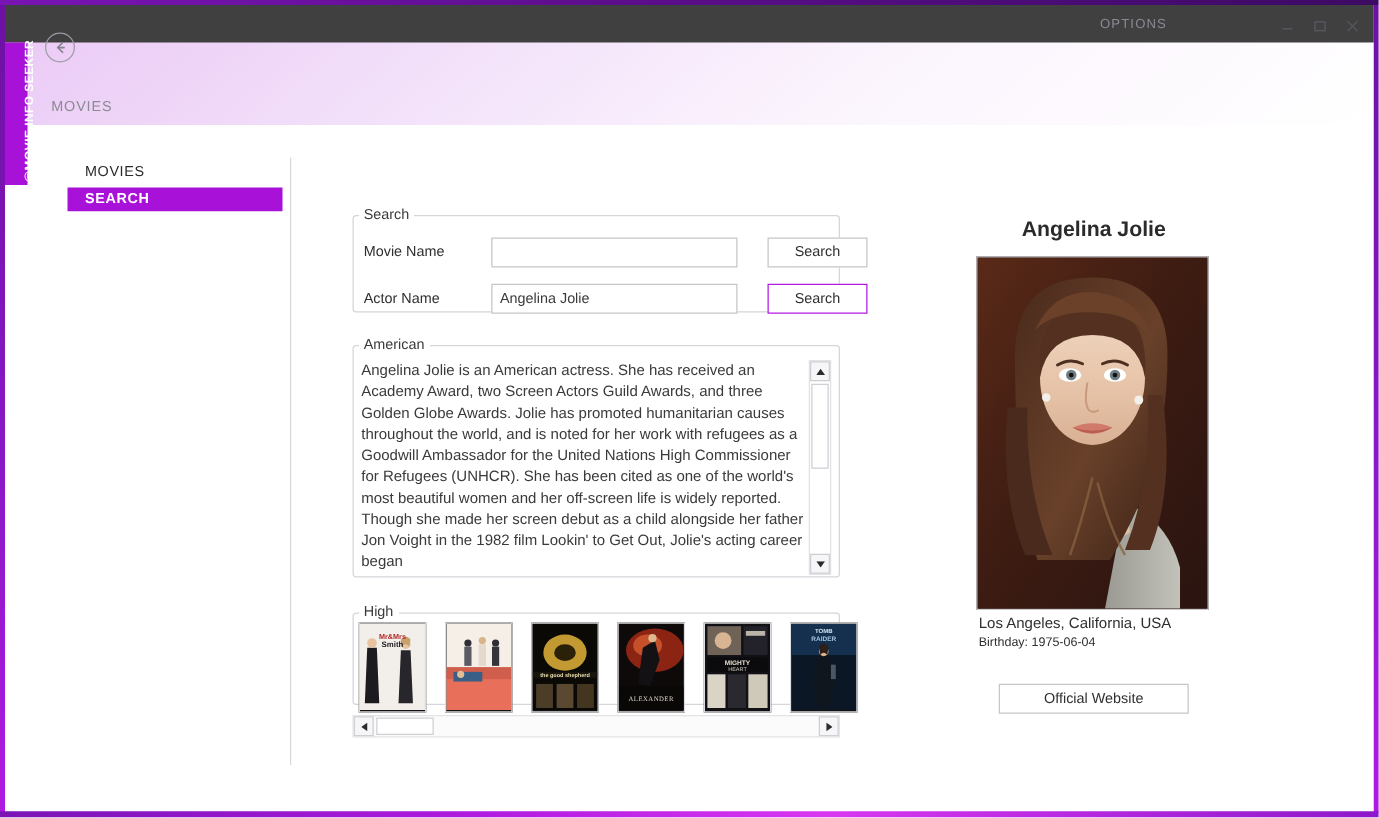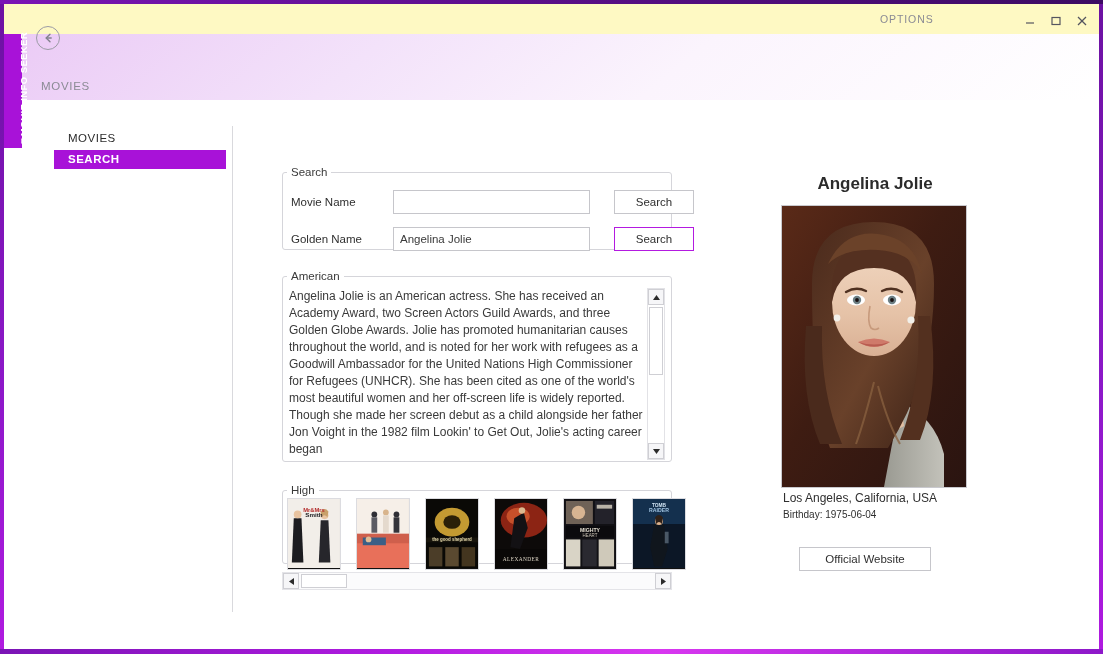--- a/index.html
+++ b/index.html
@@ -30,21 +30,21 @@
     background: linear-gradient(180deg, #6c11a2 0%, #8d18c9 60%, #b01ae0 100%);
   }
   .frame-bottom {
     position: absolute; left: 0; bottom: 0; width: 1103px; height: 5px;
     background: linear-gradient(90deg, #7a14b5 0%, #b01ae0 35%, #d837f0 60%, #8d18c9 100%);
   }
 
   
   .titlebar {
     position: absolute; left: 4px; top: 4px; width: 1095px; height: 30px;
-    background: #fef9c3;
+    background: #404040;
   }
   .titlebar-label {
     position: absolute; left: 876px; top: 9px;
     font-size: 10.5px; letter-spacing: .9px; color: #8a8a94;
   }
   .win-btns {
     position: absolute; right: 10px; top: 10px;
     display: flex; gap: 12px; align-items: center;
   }
   .win-btn {
@@ -207,21 +207,21 @@
   .photo svg { display: block; }
   .person-place {
     position: absolute; left: 783px; top: 491px;
     font-size: 12px; color: #2f2f2f; text-align: right;
   }
   .person-birthday {
     position: absolute; left: 783px; top: 509px;
     font-size: 10px; color: #2f2f2f;
   }
   .link-btn {
-    position: absolute; left: 799px; width: 132px; height: 24px;
+    position: absolute; left: 799px; width: 152px; height: 24px;
     border: 1px solid #c6c6cb; background: #ffffff;
     font-family: "Liberation Sans", sans-serif;
     font-size: 11.5px; color: #2f2f2f; cursor: pointer;
   }
   #official-site { top: 547px; }
   #tmdb-site { top: 577px; }
 </style>
 </head>
 <body>
 
@@ -273,21 +273,21 @@
   <fieldset id="search-box">
     <legend>Search</legend>
 
     <div class="form-row row1">
       <div class="field-label">Movie Name</div>
       <input class="text-input" type="text" value="" style="">
       <button class="btn">Search</button>
     </div>
 
     <div class="form-row row2">
-      <div class="field-label">Golden Name</div>
+      <div class="field-label">Actor Name</div>
       <input class="text-input" type="text" value="Angelina Jolie" style="">
       <button class="btn">Search</button>
     </div>
   </fieldset>
 
   <fieldset id="overview-box">
     <legend>American</legend>
     <div class="overview-inner">
       <p class="overview-text">Angelina Jolie is an American actress. She has received an Academy Award, two Screen Actors Guild Awards, and three Golden Globe Awards. Jolie has promoted humanitarian causes throughout the world, and is noted for her work with refugees as a Goodwill Ambassador for the United Nations High Commissioner for Refugees (UNHCR). She has been cited as one of the world's most beautiful women and her off-screen life is widely reported. Though she made her screen debut as a child alongside her father Jon Voight in the 1982 film Lookin' to Get Out, Jolie's acting career began</p>
     </div>

